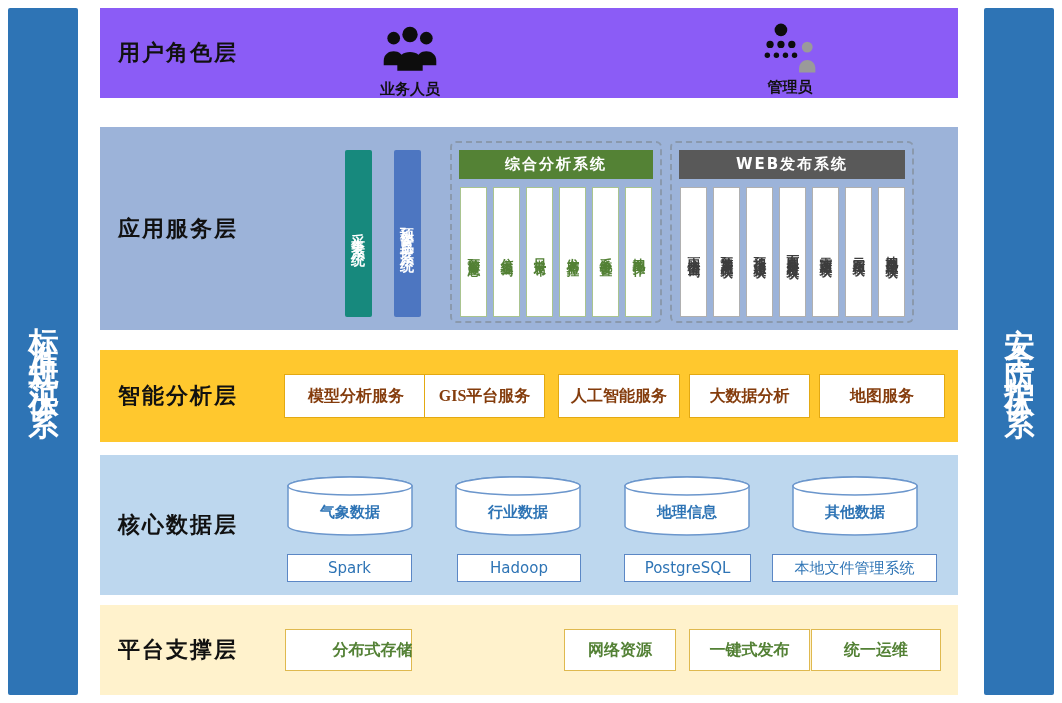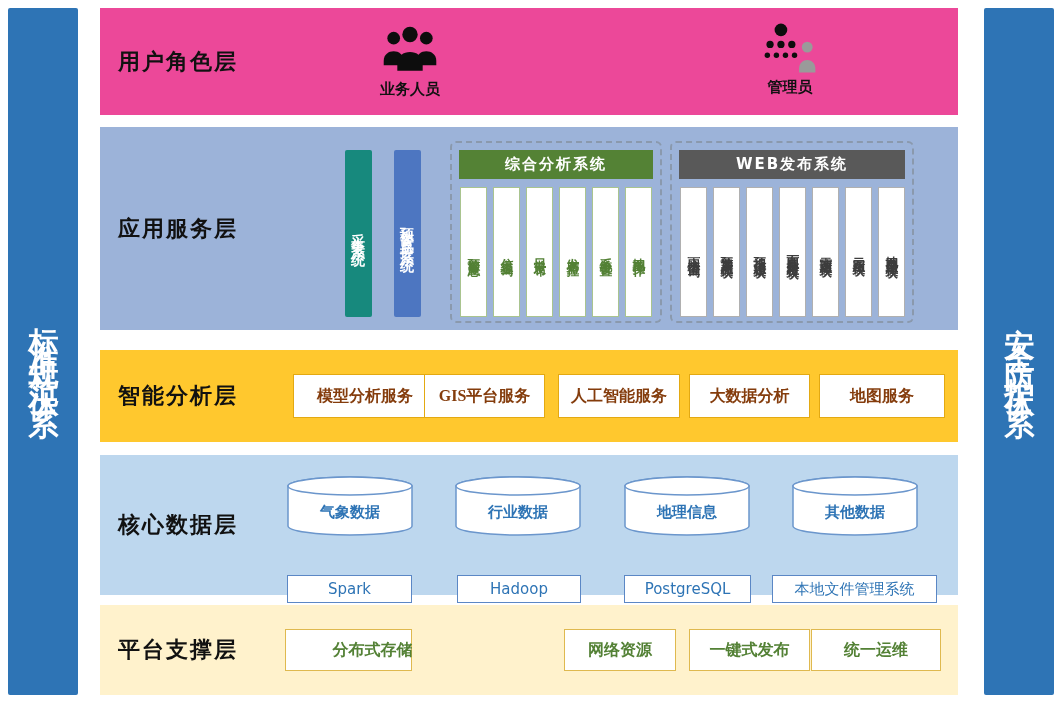--- a/index.html
+++ b/index.html
@@ -13,21 +13,21 @@
   .side-bar.left  { left:8px; }
   .side-bar.right { left:984px; }
   .side-text { writing-mode:vertical-lr; color:#ffffff; font-size:30px; font-weight:bold; letter-spacing:16px; }
 
   
   .layer { position:absolute; left:100px; width:858px; }
   .layer-label { position:absolute; left:18px; top:50%; transform:translateY(-50%);
                  font-size:22px; font-weight:bold; color:#111111; letter-spacing:2px; white-space:nowrap; }
 
   
-  .layer-user { top:8px; height:107px; background:#ec4899; }
+  .layer-user { top:8px; height:90px; background:#8b5cf6; }
   .role { position:absolute; top:14px; display:flex; flex-direction:column; align-items:center; }
   .role svg { display:block; }
   .role-label { font-size:15px; font-weight:bold; color:#111111; margin-top:4px; }
 
   
   .layer-app { top:127px; height:203px; background:#9cb3d9; }
   .vtext { writing-mode:vertical-lr; }
   .vbar { position:absolute; top:23px; width:27px; height:167px; border-radius:2px;
           display:flex; align-items:center; justify-content:center; }
   .vbar .vtext { color:#ffffff; font-size:14px; font-weight:bold; letter-spacing:6px; }
@@ -55,21 +55,21 @@
           font-size:16px; font-weight:bold; color:#843c0c; white-space:nowrap; }
 
   
   .layer-data { top:455px; height:140px; background:#bdd7ee; }
   .cyl { position:absolute; top:20px; width:128px; height:62px; }
   .cyl svg { width:100%; height:100%; display:block; }
   .cyl-label { position:absolute; left:0; right:0; top:28px; text-align:center;
                color:#2e74b5; font-size:15px; font-weight:bold; }
   .drect { position:absolute; top:99px; height:28px; background:#ffffff; border:1px solid #5b87c5;
            display:flex; align-items:center; justify-content:center;
-           color:#2e74b5; font-size:15px; white-space:nowrap;margin-top:21px; }
+           color:#2e74b5; font-size:15px; white-space:nowrap; }
 
   
   .layer-platform { top:605px; height:90px; background:#fff2cc; }
   .pbox { position:absolute; top:24px; height:42px; background:#ffffff; border:1px solid #dfb94f;
           display:flex; align-items:center; justify-content:center;
           font-size:16px; font-weight:bold; color:#538135; white-space:nowrap; }
 </style>
 </head>
 <body>
 
@@ -174,21 +174,21 @@
           <span class="vtext">云图模块</span>
         </div>
       <div class="module" style="left:206px">
           <span class="vtext">地图显示模块</span>
         </div>
     </div>
   </div>
 
   <div class="layer layer-smart">
     <div class="layer-label">智能分析层</div>
-    <div class="sbox" style="left:193px; width:144px;">模型分析服务</div>
+    <div class="sbox" style="left:184px; width:144px;">模型分析服务</div>
     <div class="sbox" style="left:324px; width:121px;">GIS平台服务</div>
     <div class="sbox" style="left:458px; width:122px;">人工智能服务</div>
     <div class="sbox" style="left:589px; width:121px;">大数据分析</div>
     <div class="sbox" style="left:719px; width:126px;">地图服务</div>
   </div>
 
   <div class="layer layer-data">
     <div class="layer-label">核心数据层</div>
 
     <div class="cyl" style="left:186px">

